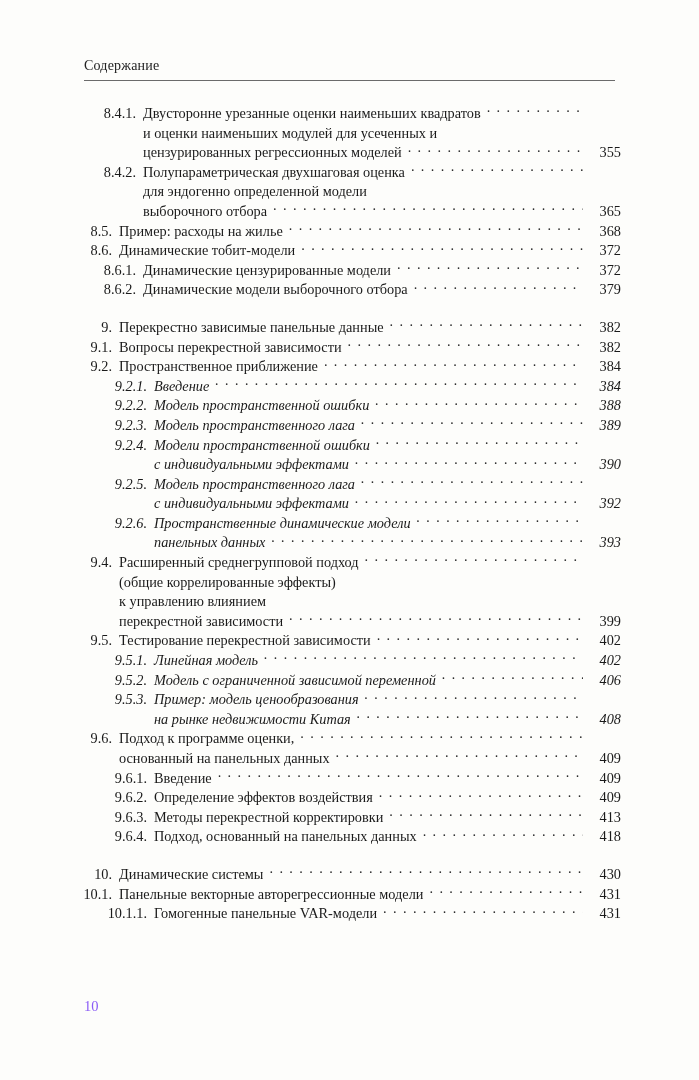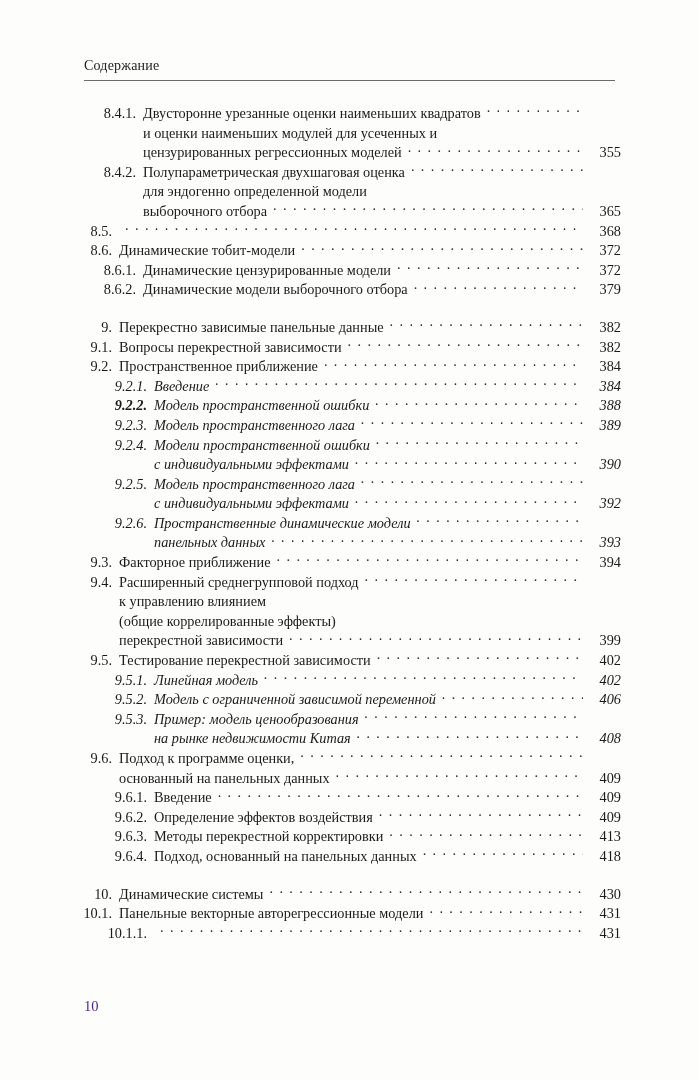--- a/index.html
+++ b/index.html
@@ -126,21 +126,21 @@
     text-align: right;
     font-size: 14.3px;
   }
   .gap { height: 13px; }
   .italic { font-style: italic; }
   .footer {
     position: absolute;
     left: 84px;
     top: 998px;
     font-size: 14.5px;
-    color: #4c1d95;
+    color: #8b5cf6;
   }
 </style>
 </head>
 <body>
 
 <div class="page">
 
   <div class="header">Содержание</div>
   <div class="header-rule"></div>
 
@@ -181,20 +181,21 @@
         <div class="cont">
           <span style="flex: 0 0 auto; width: 67px;"></span>
           <span class="txt">выборочного отбора</span>
           <span class="leader"></span>
           <span class="page-no">365</span>
         </div>
       </div>
       <div class="entry">
         <div class="line">
           <span class="num" style="margin-left: -10px; width: 46px;">8.5.</span>
+          <span class="txt">Пример: расходы на жилье</span>
           <span class="leader"></span>
           <span class="page-no">368</span>
         </div>
       </div>
       <div class="entry">
         <div class="line">
           <span class="num" style="margin-left: -10px; width: 46px; font-family: Liberation Serif, serif;">8.6.</span>
           <span class="txt">Динамические тобит-модели</span>
           <span class="leader"></span>
           <span class="page-no">372</span>
@@ -244,21 +245,21 @@
       <div class="entry italic">
         <div class="line">
           <span class="num" style="margin-left: 14px; width: 57px;">9.2.1.</span>
           <span class="txt">Введение</span>
           <span class="leader"></span>
           <span class="page-no">384</span>
         </div>
       </div>
       <div class="entry italic">
         <div class="line">
-          <span class="num" style="margin-left: 14px; width: 57px; font-weight: bold;">9.2.2.</span>
+          <span class="num" style="margin-left: 14px; width: 57px;">9.2.2.</span>
           <span class="txt">Модель пространственной ошибки</span>
           <span class="leader"></span>
           <span class="page-no">388</span>
         </div>
       </div>
       <div class="entry italic">
         <div class="line">
           <span class="num" style="margin-left: 14px; width: 57px;">9.2.3.</span>
           <span class="txt">Модель пространственного лага</span>
           <span class="leader"></span>
@@ -301,46 +302,38 @@
           <span class="page-no"></span>
         </div>
         <div class="cont">
           <span style="flex: 0 0 auto; width: 78px;"></span>
           <span class="txt">панельных данных</span>
           <span class="leader"></span>
           <span class="page-no">393</span>
         </div>
       </div>
       <div class="entry">
-        <div class="line">
-          <span class="num" style="margin-left: -10px; width: 46px;">9.3.</span>
-          <span class="txt">Факторное приближение</span>
-          <span class="leader"></span>
-          <span class="page-no">394</span>
-        </div>
-      </div>
-      <div class="entry">
         <div class="line noleader">
           <span class="num" style="margin-left: -10px; width: 46px;">9.4.</span>
           <span class="txt">Расширенный среднегрупповой подход</span>
+          <span class="leader"></span>
+          <span class="page-no"></span>
+        </div>
+        <div class="cont noleader">
+          <span style="flex: 0 0 auto; width: 43px;"></span>
+          <span class="txt">(общие коррелированные эффекты)</span>
           <span class="leader"></span>
           <span class="page-no"></span>
         </div>
         <div class="cont noleader">
           <span style="flex: 0 0 auto; width: 43px;"></span>
           <span class="txt">к управлению влиянием</span>
           <span class="leader"></span>
           <span class="page-no"></span>
         </div>
-        <div class="cont noleader">
-          <span style="flex: 0 0 auto; width: 43px;"></span>
-          <span class="txt">(общие коррелированные эффекты)</span>
-          <span class="leader"></span>
-          <span class="page-no"></span>
-        </div>
         <div class="cont">
           <span style="flex: 0 0 auto; width: 43px;"></span>
           <span class="txt">перекрестной зависимости</span>
           <span class="leader"></span>
           <span class="page-no">399</span>
         </div>
       </div>
       <div class="entry">
         <div class="line">
           <span class="num" style="margin-left: -10px; width: 46px;">9.5.</span>
@@ -438,20 +431,21 @@
         <div class="line">
           <span class="num" style="margin-left: -10px; width: 46px;">10.1.</span>
           <span class="txt">Панельные векторные авторегрессионные модели</span>
           <span class="leader"></span>
           <span class="page-no">431</span>
         </div>
       </div>
       <div class="entry">
         <div class="line">
           <span class="num" style="margin-left: 14px; width: 57px;">10.1.1.</span>
+          <span class="txt">Гомогенные панельные VAR-модели</span>
           <span class="leader"></span>
           <span class="page-no">431</span>
         </div>
       </div>
     </div>
 
   <div class="footer">10</div>
 
 </div>
 

